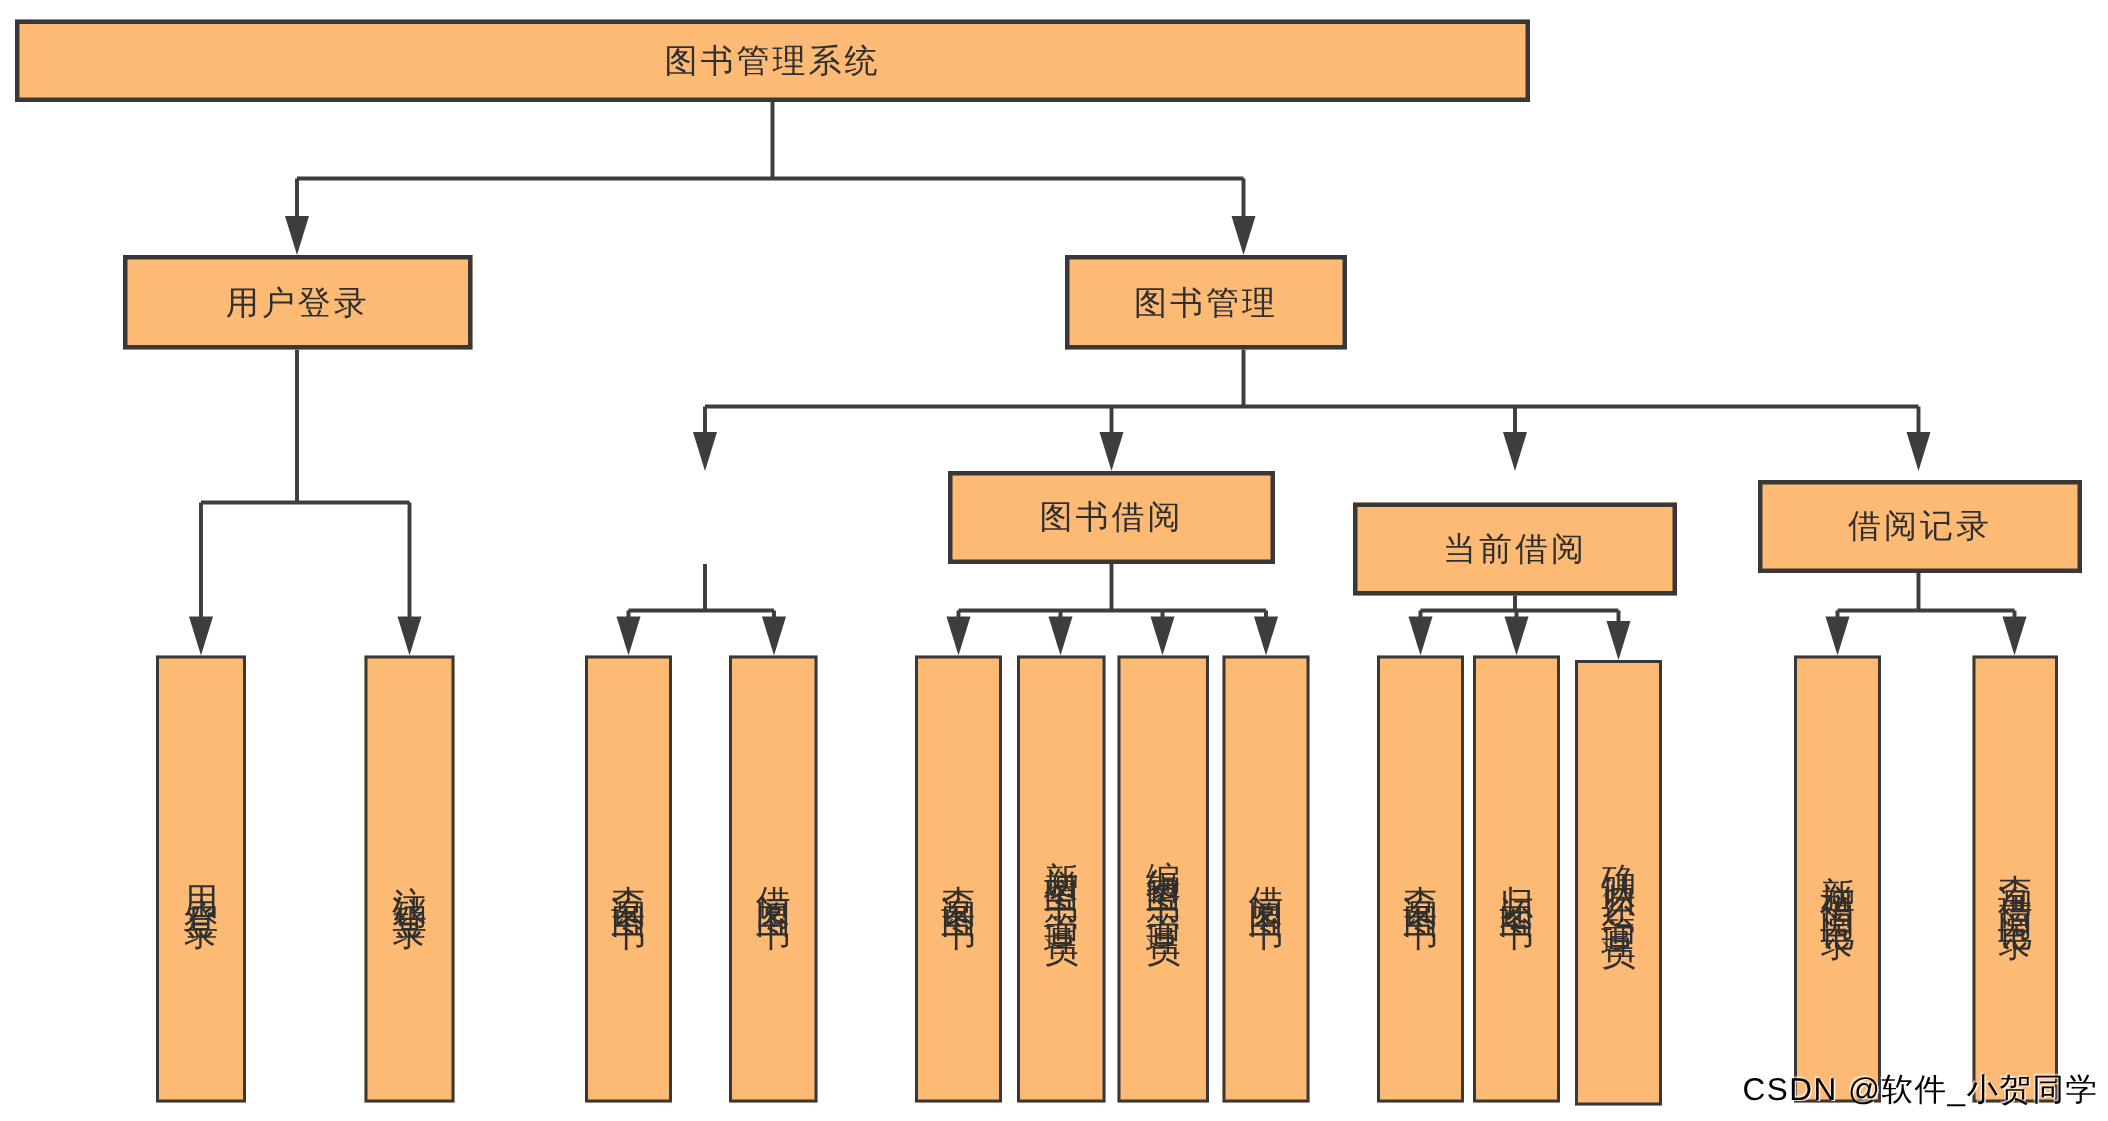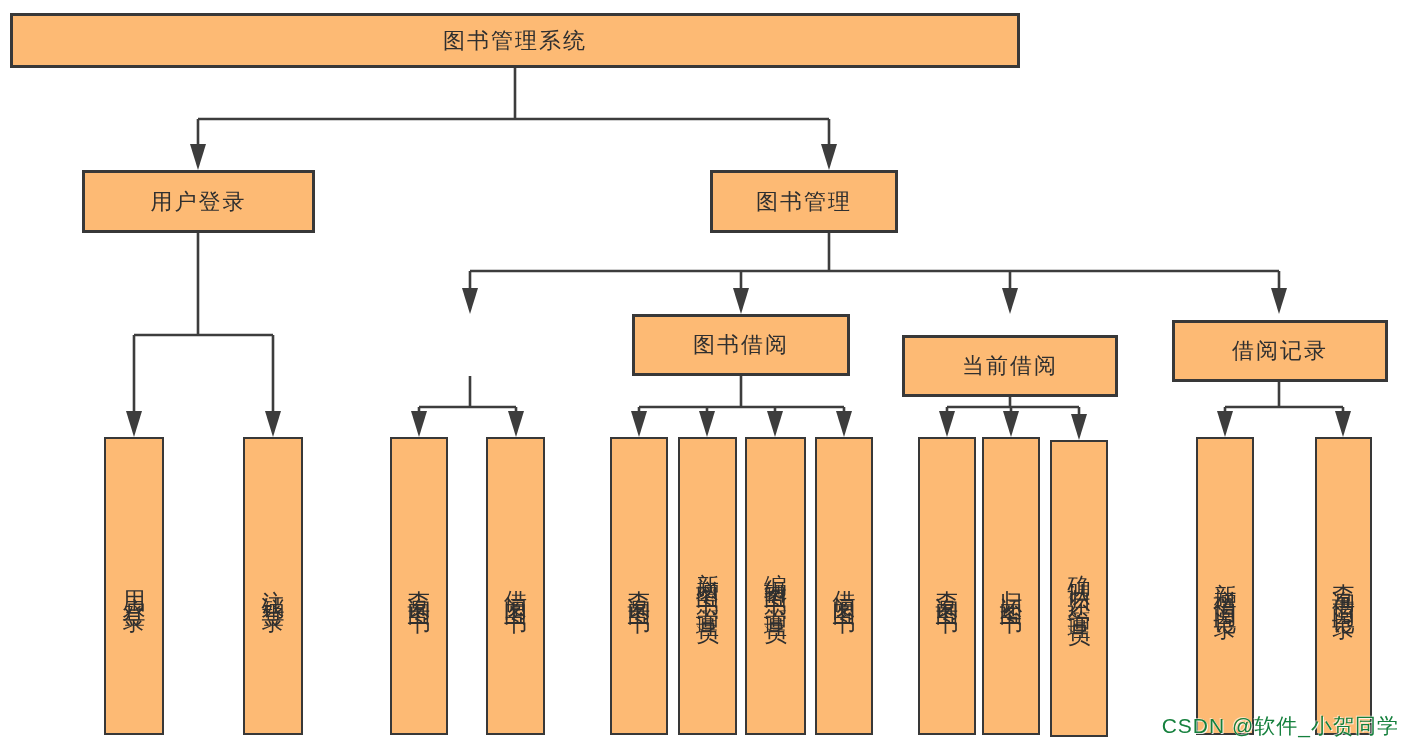--- a/index.html
+++ b/index.html
@@ -15,21 +15,21 @@
   }
   .hbox{font-size:22px;letter-spacing:2px;}
   .vbox{border-width:2.5px;}
   .vlbl{
     writing-mode:vertical-rl;text-orientation:mixed;
     font-size:23px;letter-spacing:7px;line-height:1;
     display:block;
   }
   .watermark{
     position:absolute;right:6px;bottom:7px;z-index:2;
-    font-size:21px;color:#15803d;letter-spacing:1px;
+    font-size:21px;color:#000000;letter-spacing:1px;
     text-shadow:1px 1px 0 rgba(255,255,255,0.85), -1px -1px 0 rgba(255,255,255,0.55);
     white-space:nowrap;
   }
 </style>
 </head>
 <body>
 
 <div class="canvas">
 
   <svg class="connectors" width="1405" height="747" viewBox="0 0 1405 747">

